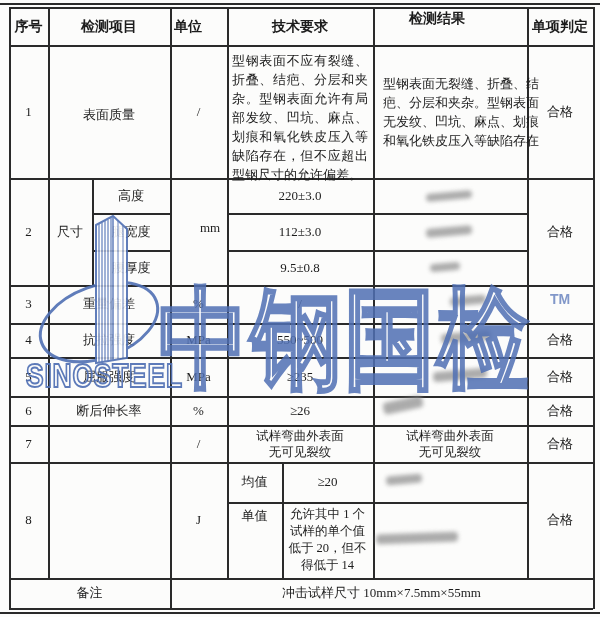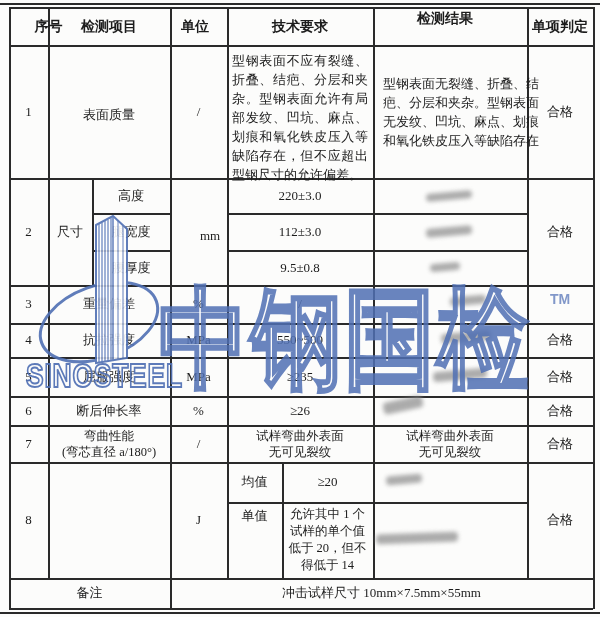--- a/index.html
+++ b/index.html
@@ -60,40 +60,40 @@
   <div class="vl" style="left:9px;top:7px;height:602px;"></div>
   <div class="vl" style="left:48px;top:7px;height:571px;"></div>
   <div class="vl" style="left:92px;top:178px;height:107px;"></div>
   <div class="vl" style="left:170px;top:7px;height:602px;"></div>
   <div class="vl" style="left:227px;top:7px;height:571px;"></div>
   <div class="vl" style="left:282px;top:462px;height:116px;"></div>
   <div class="vl" style="left:373px;top:7px;height:571px;"></div>
   <div class="vl" style="left:527px;top:7px;height:571px;"></div>
   <div class="vl" style="left:593px;top:7px;height:602px;"></div>
 
-  <div class="c hdr" style="left:9px;top:7px;width:39px;height:38px;margin-left:20px;">序号</div>
+  <div class="c hdr" style="left:9px;top:7px;width:39px;height:38px;">序号</div>
   <div class="c hdr" style="left:48px;top:7px;width:122px;height:38px;">检测项目</div>
-  <div class="c hdr" style="left:170px;top:7px;width:50px;height:38px;">单位</div>
+  <div class="c hdr" style="left:163px;top:7px;width:50px;height:38px;">单位</div>
   <div class="c hdr" style="left:227px;top:7px;width:146px;height:38px;">技术要求</div>
-  <div class="c hdr" style="left:368px;top:7px;width:154px;height:22px;">检测结果</div>
+  <div class="c hdr" style="left:360px;top:7px;width:154px;height:22px;">检测结果</div>
   <div class="c hdr" style="left:527px;top:7px;width:66px;height:38px;">单项判定</div>
 
   <div class="c" style="left:9px;top:45px;width:39px;height:133px;">1</div>
   <div class="c" style="left:48px;top:48px;width:122px;height:133px;">表面质量</div>
   <div class="c" style="left:170px;top:45px;width:57px;height:133px;">/</div>
   <div class="c just" style="left:227px;top:45px;width:146px;height:133px;">型钢表面不应有裂缝、折叠、结疤、分层和夹杂。型钢表面允许有局部发纹、凹坑、麻点、划痕和氧化铁皮压入等缺陷存在，但不应超出型钢尺寸的允许偏差。</div>
   <div class="c resx" style="left:373px;top:45px;width:176px;height:133px;">型钢表面无裂缝、折叠、结疤、分层和夹杂。型钢表面无发纹、凹坑、麻点、划痕和氧化铁皮压入等缺陷存在</div>
   <div class="c" style="left:527px;top:45px;width:66px;height:133px;">合格</div>
 
   <div class="c" style="left:9px;top:178px;width:39px;height:107px;">2</div>
   <div class="c" style="left:48px;top:178px;width:44px;height:107px;">尺寸</div>
   <div class="c" style="left:92px;top:178px;width:78px;height:35px;">高度</div>
   <div class="c" style="left:92px;top:213px;width:78px;height:37px;">腿宽度</div>
   <div class="c" style="left:92px;top:250px;width:78px;height:35px;">腰厚度</div>
-  <div class="c" style="left:170px;top:182px;width:80px;height:107px;">mm</div>
+  <div class="c" style="left:170px;top:174px;width:80px;height:107px;">mm</div>
   <div class="c" style="left:227px;top:178px;width:146px;height:35px;">220±3.0</div>
   <div class="c" style="left:227px;top:213px;width:146px;height:37px;">112±3.0</div>
   <div class="c" style="left:227px;top:250px;width:146px;height:35px;">9.5±0.8</div>
   <div class="c" style="left:527px;top:178px;width:66px;height:107px;">合格</div>
 
   <div class="c" style="left:9px;top:285px;width:39px;height:38px;">3</div>
   <div class="c" style="left:48px;top:285px;width:122px;height:38px;">重量偏差</div>
   <div class="c" style="left:170px;top:285px;width:57px;height:38px;">%</div>
   <div class="c" style="left:227px;top:285px;width:146px;height:38px;">/</div>
 
@@ -109,24 +109,20 @@
   <div class="c" style="left:227px;top:357px;width:146px;height:39px;">≥235</div>
   <div class="c" style="left:527px;top:357px;width:66px;height:39px;">合格</div>
 
   <div class="c" style="left:9px;top:396px;width:39px;height:29px;">6</div>
   <div class="c" style="left:48px;top:396px;width:122px;height:29px;">断后伸长率</div>
   <div class="c" style="left:170px;top:396px;width:57px;height:29px;">%</div>
   <div class="c" style="left:227px;top:396px;width:146px;height:29px;">≥26</div>
   <div class="c" style="left:527px;top:396px;width:66px;height:29px;">合格</div>
 
   <div class="c" style="left:9px;top:425px;width:39px;height:37px;">7</div>
-  <div class="c small2" style="left:48px;top:425px;width:122px;height:37px;flex-direction:column;">
-    <span>弯曲性能</span>
-    <span>(弯芯直径 a/180°)</span>
-  </div>
   <div class="c" style="left:170px;top:425px;width:57px;height:37px;">/</div>
   <div class="c pre small2" style="left:227px;top:425px;width:146px;height:37px;">试样弯曲外表面
 无可见裂纹</div>
   <div class="c pre small2" style="left:373px;top:425px;width:154px;height:37px;">试样弯曲外表面
 无可见裂纹</div>
   <div class="c" style="left:527px;top:425px;width:66px;height:37px;">合格</div>
 
   <div class="c" style="left:9px;top:462px;width:39px;height:116px;">8</div>
   <div class="c" style="left:170px;top:462px;width:57px;height:116px;">J</div>
   <div class="c" style="left:227px;top:462px;width:55px;height:40px;">均值</div>

